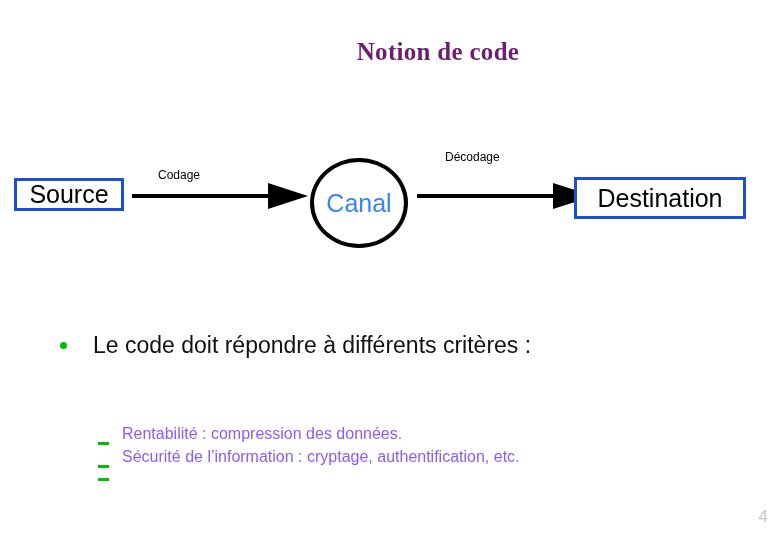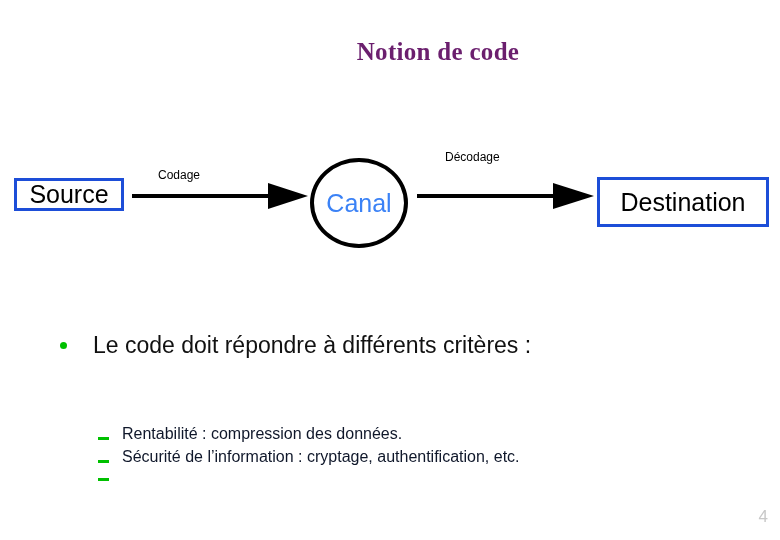--- a/index.html
+++ b/index.html
@@ -65,24 +65,24 @@
   }
 
   .node-source {
     left: 14px;
     top: 28px;
     width: 110px;
     height: 33px;
   }
 
   .node-destination {
-    left: 597px;
+    left: 574px;
     top: 27px;
     width: 172px;
-    height: 50px;
+    height: 42px;
   }
 
   .node-circle {
     position: absolute;
     left: 310px;
     top: 8px;
     width: 98px;
     height: 90px;
     border: 4px solid #000000;
     border-radius: 50%;
@@ -141,24 +141,24 @@
   }
 
   .sub-list {
     position: absolute;
     left: 98px;
     top: 422px;
     width: 620px;
   }
   .sub-item {
     display: flex;
-    align-items: center;
+    align-items: flex-end;
     font-size: 16px;
     line-height: 23px;
-    color: #0f172a;
+    color: #8b5cf6;
     white-space: nowrap;
   }
   .sub-dash {
     width: 11px;
     height: 3px;
     background: #00c000;
     margin-top: 10px;
     margin-right: 13px;
     flex: none;
   }

